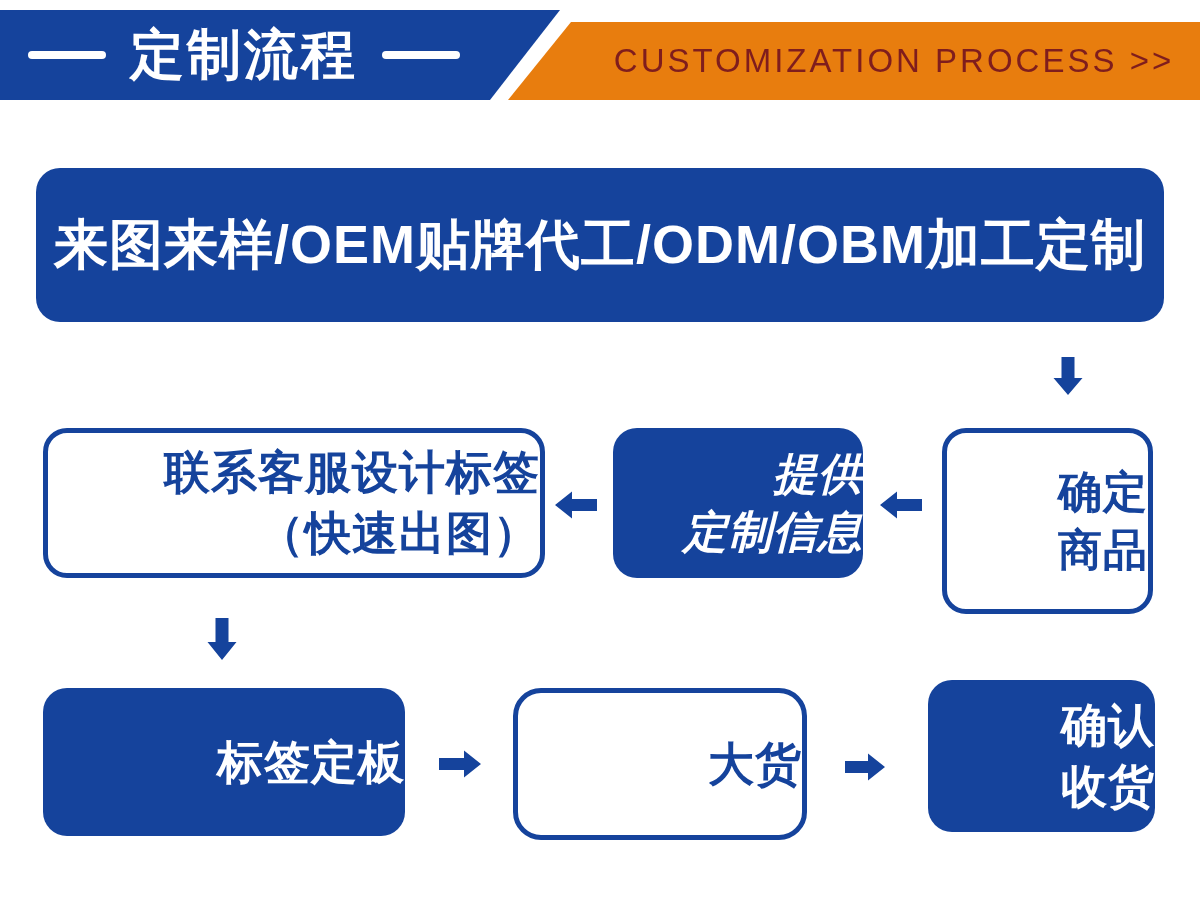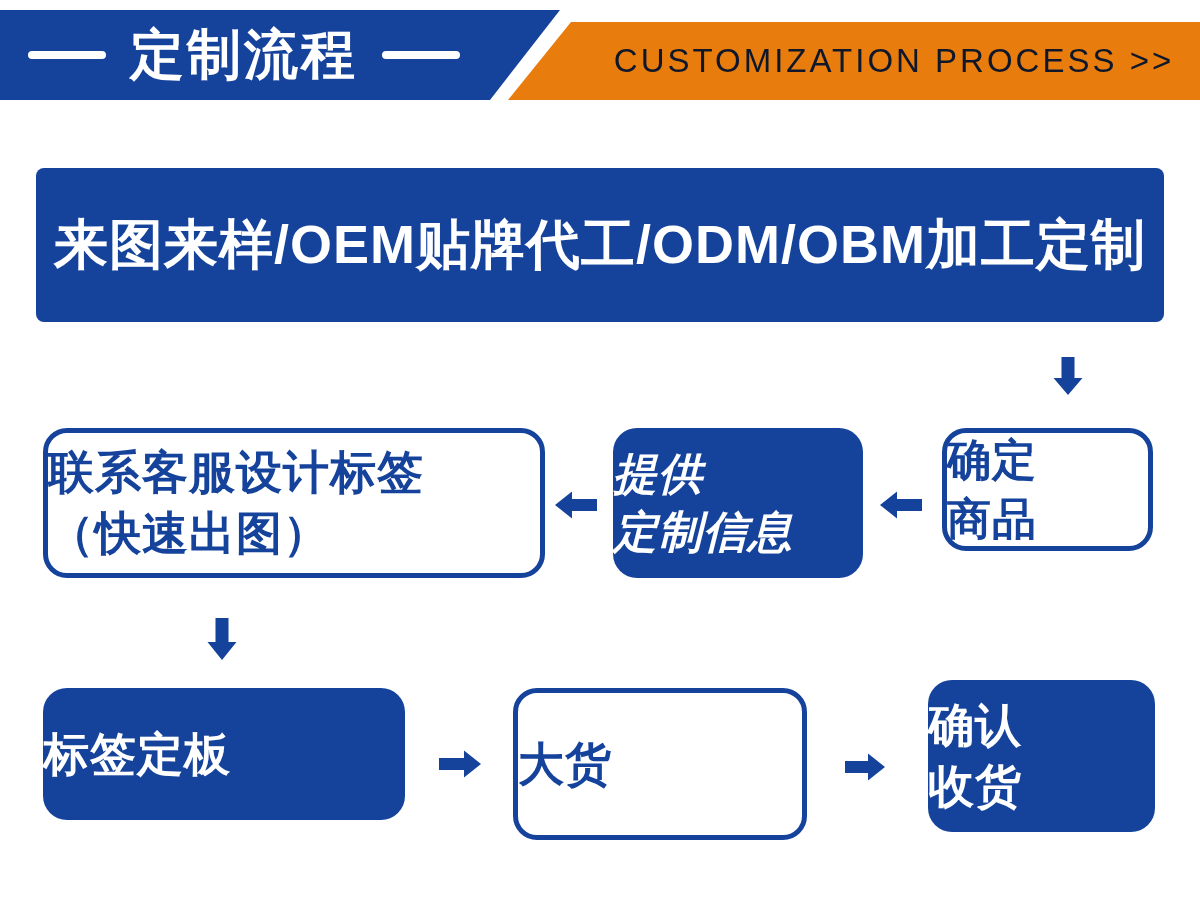--- a/index.html
+++ b/index.html
@@ -29,48 +29,48 @@
   .hdr-dash{width:78px;height:8px;background:#fff;border-radius:4px;}
   .hdr-title{
     font-size:54px;font-weight:bold;letter-spacing:3px;white-space:nowrap;font-family:Liberation Mono, monospace;
   }
   .hdr-orange{
     position:absolute;left:508px;top:22px;width:692px;height:78px;
     background:var(--orange);
     clip-path:polygon(63px 0,100% 0,100% 100%,0 100%);
     display:flex;align-items:center;justify-content:center;
     padding-left:80px;
-    color:#0f172a;
+    color:#7f1d1d;
   }
   .hdr-subtitle{
     font-size:33px;letter-spacing:3px;white-space:nowrap;font-weight:500;
   }
   
   .hero{
     position:absolute;left:36px;top:168px;width:1128px;height:154px;
-    background:var(--blue);border-radius:8px;
+    background:var(--blue);border-radius:24px;
     display:flex;align-items:center;justify-content:center;
     color:#fff;font-size:54px;font-weight:bold;letter-spacing:1px;
     white-space:nowrap;
   }
   
   .box{
     position:absolute;
     border-radius:24px;
-    display:flex;flex-direction:column;align-items:flex-start;justify-content:center;
+    display:flex;flex-direction:column;align-items:flex-end;justify-content:center;
     text-align:center;font-weight:bold;line-height:1.32;
     font-size:46px;letter-spacing:1px;white-space:nowrap;
   }
   .box.solid{background:var(--blue);color:#fff;}
   .box.outline{background:#fff;border:5px solid var(--blue);color:var(--blue);}
   .step-contact{left:43px;top:428px;width:502px;height:150px;}
   .step-provide{left:613px;top:428px;width:250px;height:150px;font-size:44px;font-style:italic;}
-  .step-confirm-product{left:942px;top:428px;width:211px;height:123px;font-size:44px;}
-  .step-label{left:43px;top:688px;width:362px;height:132px;}
-  .step-bulk{left:513px;top:688px;width:294px;height:152px;}
+  .step-confirm-product{left:942px;top:428px;width:211px;height:186px;font-size:44px;}
+  .step-label{left:43px;top:688px;width:362px;height:148px;}
+  .step-bulk{left:513px;top:688px;width:294px;height:152px;border-radius:28px;}
   .step-receipt{left:928px;top:680px;width:227px;height:152px;}
   
   .arrow{position:absolute;color:var(--blue);}
   .arrow svg{display:block;}
   .arr-down-1{left:1052px;top:357px;}
   .arr-left-1{left:880px;top:490px;}
   .arr-left-2{left:555px;top:490px;}
   .arr-down-2{left:206px;top:618px;}
   .arr-right-1{left:439px;top:749px;}
   .arr-right-2{left:845px;top:752px;}

